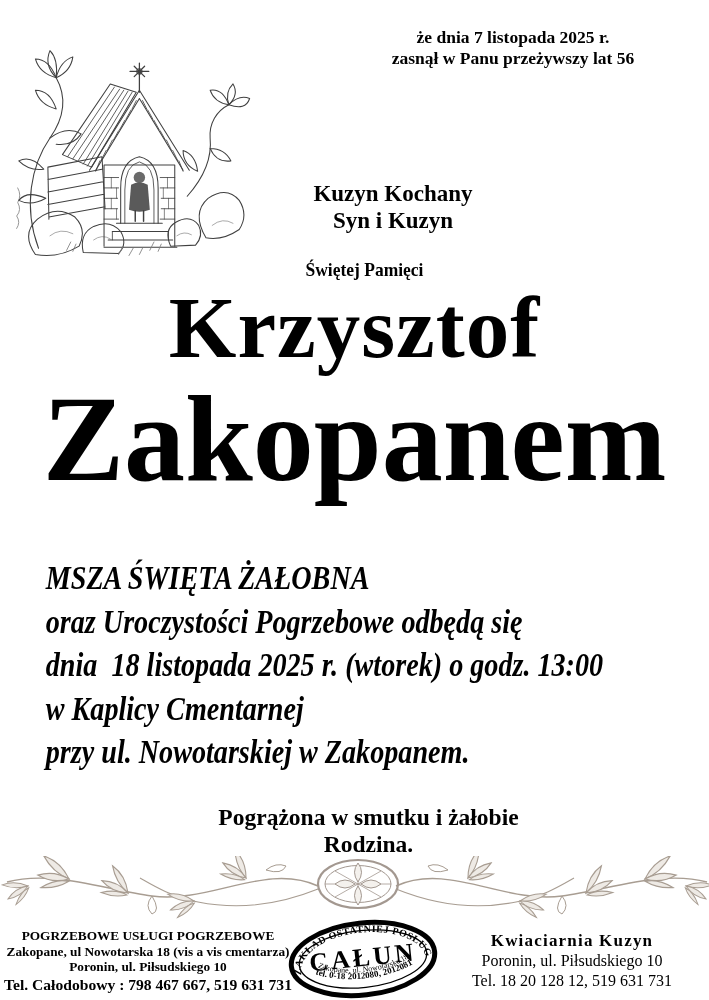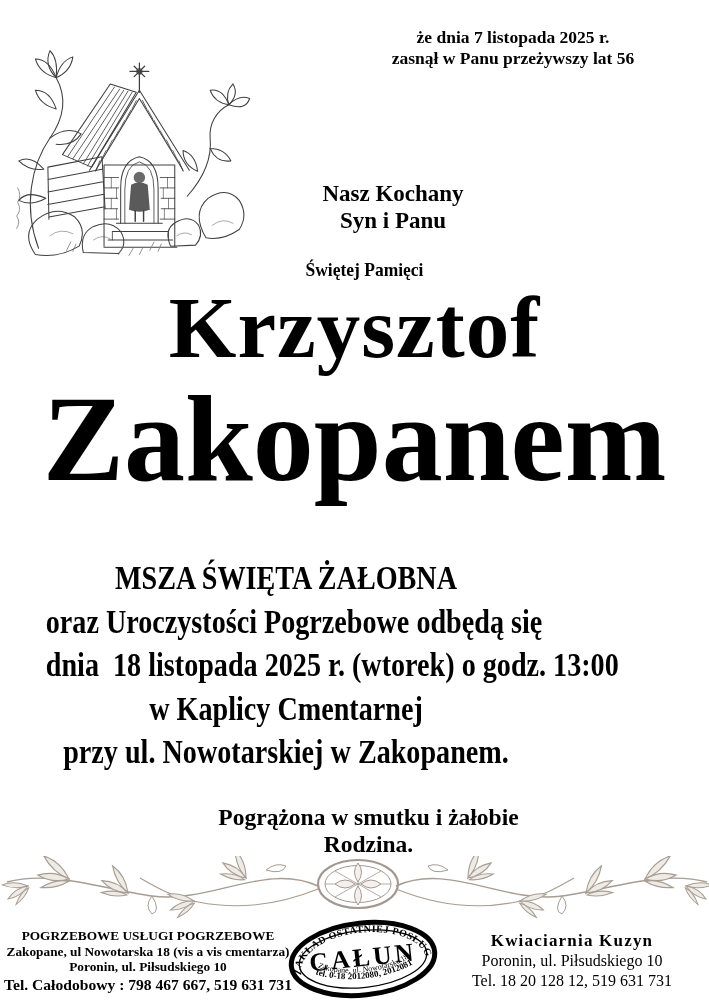--- a/index.html
+++ b/index.html
@@ -36,21 +36,21 @@
     text-align: center; font-weight: bold; font-size: 87px; line-height: 1.0;
     letter-spacing: 1px;
   }
   .last-name {
     position: absolute; top: 378px; left: 0; width: 709px; margin: 0;
     text-align: center; font-weight: bold; font-size: 122px; line-height: 1.0;
   }
 
   .ceremony {
     position: absolute; top: 556px; left: 0; width: 572px;
-    text-align: center; font-weight: bold; font-size: 33.5px;
+    font-weight: bold; font-size: 33.5px; font-style: italic;
   }
   .ceremony .cline {
     display: block; line-height: 43.5px; white-space: pre;
     transform: scaleX(0.84); transform-origin: 50% 50%;
   }
 
   .farewell {
     position: absolute; top: 804px; left: 14px; width: 709px;
     text-align: center; font-weight: bold; font-size: 23.5px; line-height: 27px;
   }
@@ -125,22 +125,22 @@
       <path d="M126 170 v10 M134 170 v10" stroke-width="1.4"></path>
 
       <path d="M108 182 H152 M104 190 H158 M100 198 H162 M96 205 H166"></path>
       <path d="M104 190 V198 M158 190 V198" stroke-width="0.8"></path>
 
       <path d="M60 208 l4 -8 M66 209 l3 -7 M140 208 l4 -8 M148 209 l3 -7 M110 212 l4 -7 M120 213 l4 -7 M130 212 l3 -6" stroke="#7c7c7c" stroke-width="0.8"></path>
     </g>
   </svg>
 
   <div class="relation">
-    <div>Nasz Kochany</div>
-    <div>Syn i Panu</div>
+    <div>Kuzyn Kochany</div>
+    <div>Syn i Kuzyn</div>
   </div>
 
   <div class="memory">Świętej Pamięci</div>
 
   <h1 class="first-name">Krzysztof</h1>
   <h1 class="last-name">Zakopanem</h1>
 
   <div class="ceremony">
     <span class="cline">MSZA ŚWIĘTA ŻAŁOBNA</span>
     <span class="cline">oraz Uroczystości Pogrzebowe odbędą się</span>

